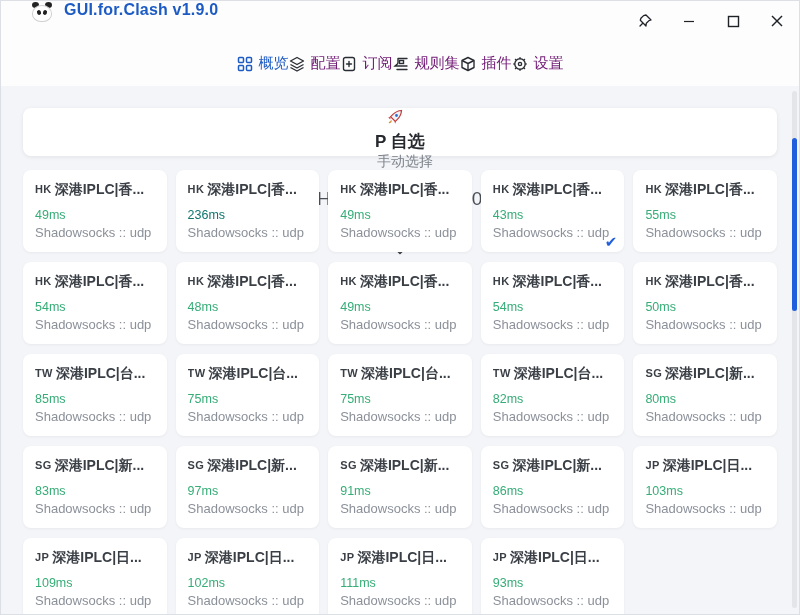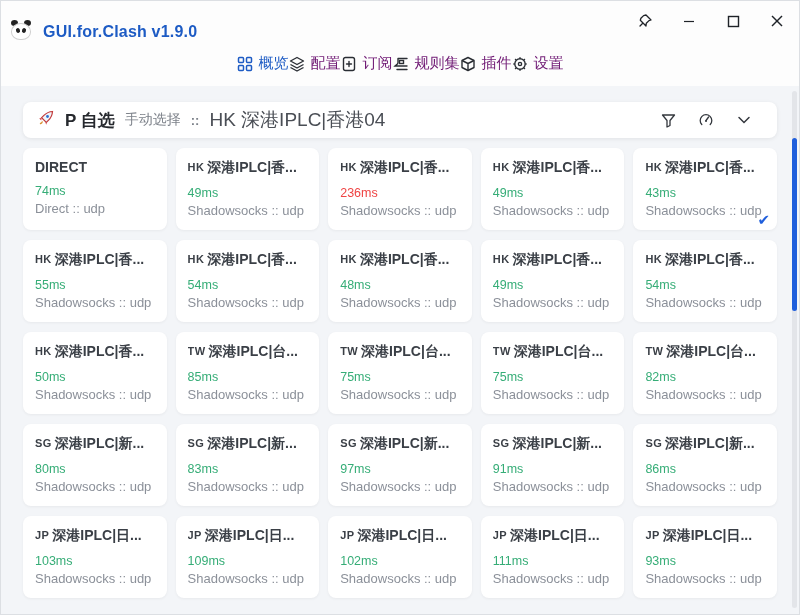--- a/index.html
+++ b/index.html
@@ -4,21 +4,21 @@
 <style>
   * { margin:0; padding:0; box-sizing:border-box; }
   html,body { width:800px; height:615px; overflow:hidden; }
   body {
     font-family:"Liberation Sans","DejaVu Sans",sans-serif;
     background:#ffffff; color:#2b2f36; position:relative;
     border:1px solid #dcdfe3;
   }
 
   
-  .titlebar { height:40px; display:flex; align-items:flex-end; padding-left:8px; background:#fdfdfd; }
+  .titlebar { height:40px; display:flex; align-items:flex-start; padding-left:29px; background:#fdfdfd; }
   .panda { position:relative; width:24px; height:22px; flex:0 0 auto; }
   .panda .face { position:absolute; left:2px; top:4px; width:20px; height:17px; background:#fff; border:1px solid #cfcfcf; border-radius:50% 50% 46% 46%; }
   .panda .ear { position:absolute; top:1px; width:7px; height:6px; background:#222; border-radius:50%; }
   .panda .ear.l { left:2px; } .panda .ear.r { left:15px; }
   .panda .eye { position:absolute; top:9px; width:4px; height:5px; background:#222; border-radius:50%; transform:rotate(20deg); }
   .panda .eye.l { left:7px; transform:rotate(-20deg);} .panda .eye.r { left:13px; }
   .app-title { margin-left:10px; font-size:16px; font-weight:bold; color:#1d5bc4; letter-spacing:.2px; }
   .tb-spacer { flex:1; }
   .tb-btn { width:44px; height:40px; display:flex; align-items:center; justify-content:center; color:#1f2328; }
   .tb-btn svg { display:block; }
@@ -27,43 +27,43 @@
   .nav { height:45px; display:flex; align-items:center; justify-content:center; background:#fdfdfd; }
   .tab { display:flex; align-items:center; gap:6px; font-size:15px; color:#701a75; cursor:default; }
   .tab svg { stroke:#2a2e34; }
   .tab.active { color:#1d5bc4; }
   .tab.active svg { stroke:#1d5bc4; }
 
   
   .content { position:relative; height:529px; background:#f3f5f8; padding-top:8px; }
 
   .group-card {
-    margin:8px 22px; height:36px; background:#fff; border-radius:8px;
+    margin:14px 22px; height:48px; background:#fff; border-radius:8px;
     box-shadow:0 1px 4px rgba(0,0,0,.08);
-    display:flex; align-items:center; padding:0 14px;
+    display:flex; align-items:center; padding:0 14px;flex-direction:column;
   }
   .g-rocket { font-size:16px; margin-right:8px; width:20px; }
   .g-name { font-size:17px; font-weight:bold; color:#26292e; }
   .g-mode { font-size:14px; color:#7d828a; margin-left:10px; }
   .g-sep { font-size:13px; color:#7d828a; margin-left:10px; font-weight:bold; }
   .g-node { font-size:19px; color:#4a4e55; margin-left:10px; }
   .g-spacer { flex:1; }
   .g-icon { width:38px; display:flex; justify-content:center; align-items:center; color:#33373d; }
 
   
   .grid { margin:10px 22px 0 22px; display:grid; grid-template-columns:repeat(5,1fr); gap:10px 9px; }
   .card {
     position:relative; background:#fff; border-radius:8px; height:82px;
     padding:11px 12px 8px 12px; box-shadow:0 1px 3px rgba(0,0,0,.05);
     overflow:hidden;
   }
   .card .titleline { font-size:14px; font-weight:bold; color:#3a3f46; white-space:nowrap; overflow:hidden; }
   .card .prefix { font-size:11px; letter-spacing:.4px; margin-right:3px; vertical-align:1px; }
   .card .delay { margin-top:9px; font-size:12.5px; color:#36ad77; }
-  .card .delay.warn { color:#ef4444; }
+  .card .delay.warn { color:#0f766e; }
   .card .protocol { margin-top:3px; font-size:13px; color:#8b9099; white-space:nowrap; overflow:hidden; }
   .card .check { display:none; position:absolute; right:7px; bottom:1px; font-size:15px; font-weight:bold; color:#1f5edc; }
   .card.selected .check { display:block; }
 
   
   .scrollbar { position:absolute; top:90px; right:2px; width:5px; height:517px; background:#e3e5e9; border-radius:3px; }
   .scroll-thumb { position:absolute; top:47px; left:0; width:5px; height:173px; background:#1f5edc; border-radius:3px; }
 </style>
 </head>
 <body>
@@ -180,28 +180,20 @@
       </svg>
     </span>
     <span class="g-icon">
       <svg width="16" height="16" viewBox="0 0 16 16" fill="none" stroke="#33373d" stroke-width="1.5" stroke-linecap="round">
         <path d="M3 5.5 8 10.5 13 5.5"></path>
       </svg>
     </span>
   </div>
 
   <div class="grid">
-    <div class="card">
-      <div class="titleline">
-        <span class="title">DIRECT</span>
-      </div>
-      <div class="delay">74ms</div>
-      <div class="protocol">Direct :: udp</div>
-
-    </div>
 
     <div class="card">
       <div class="titleline">
         <span class="prefix">HK</span><span class="title">深港IPLC|香...</span>
       </div>
       <div class="delay">49ms</div>
       <div class="protocol">Shadowsocks :: udp</div>
 
     </div>
 

